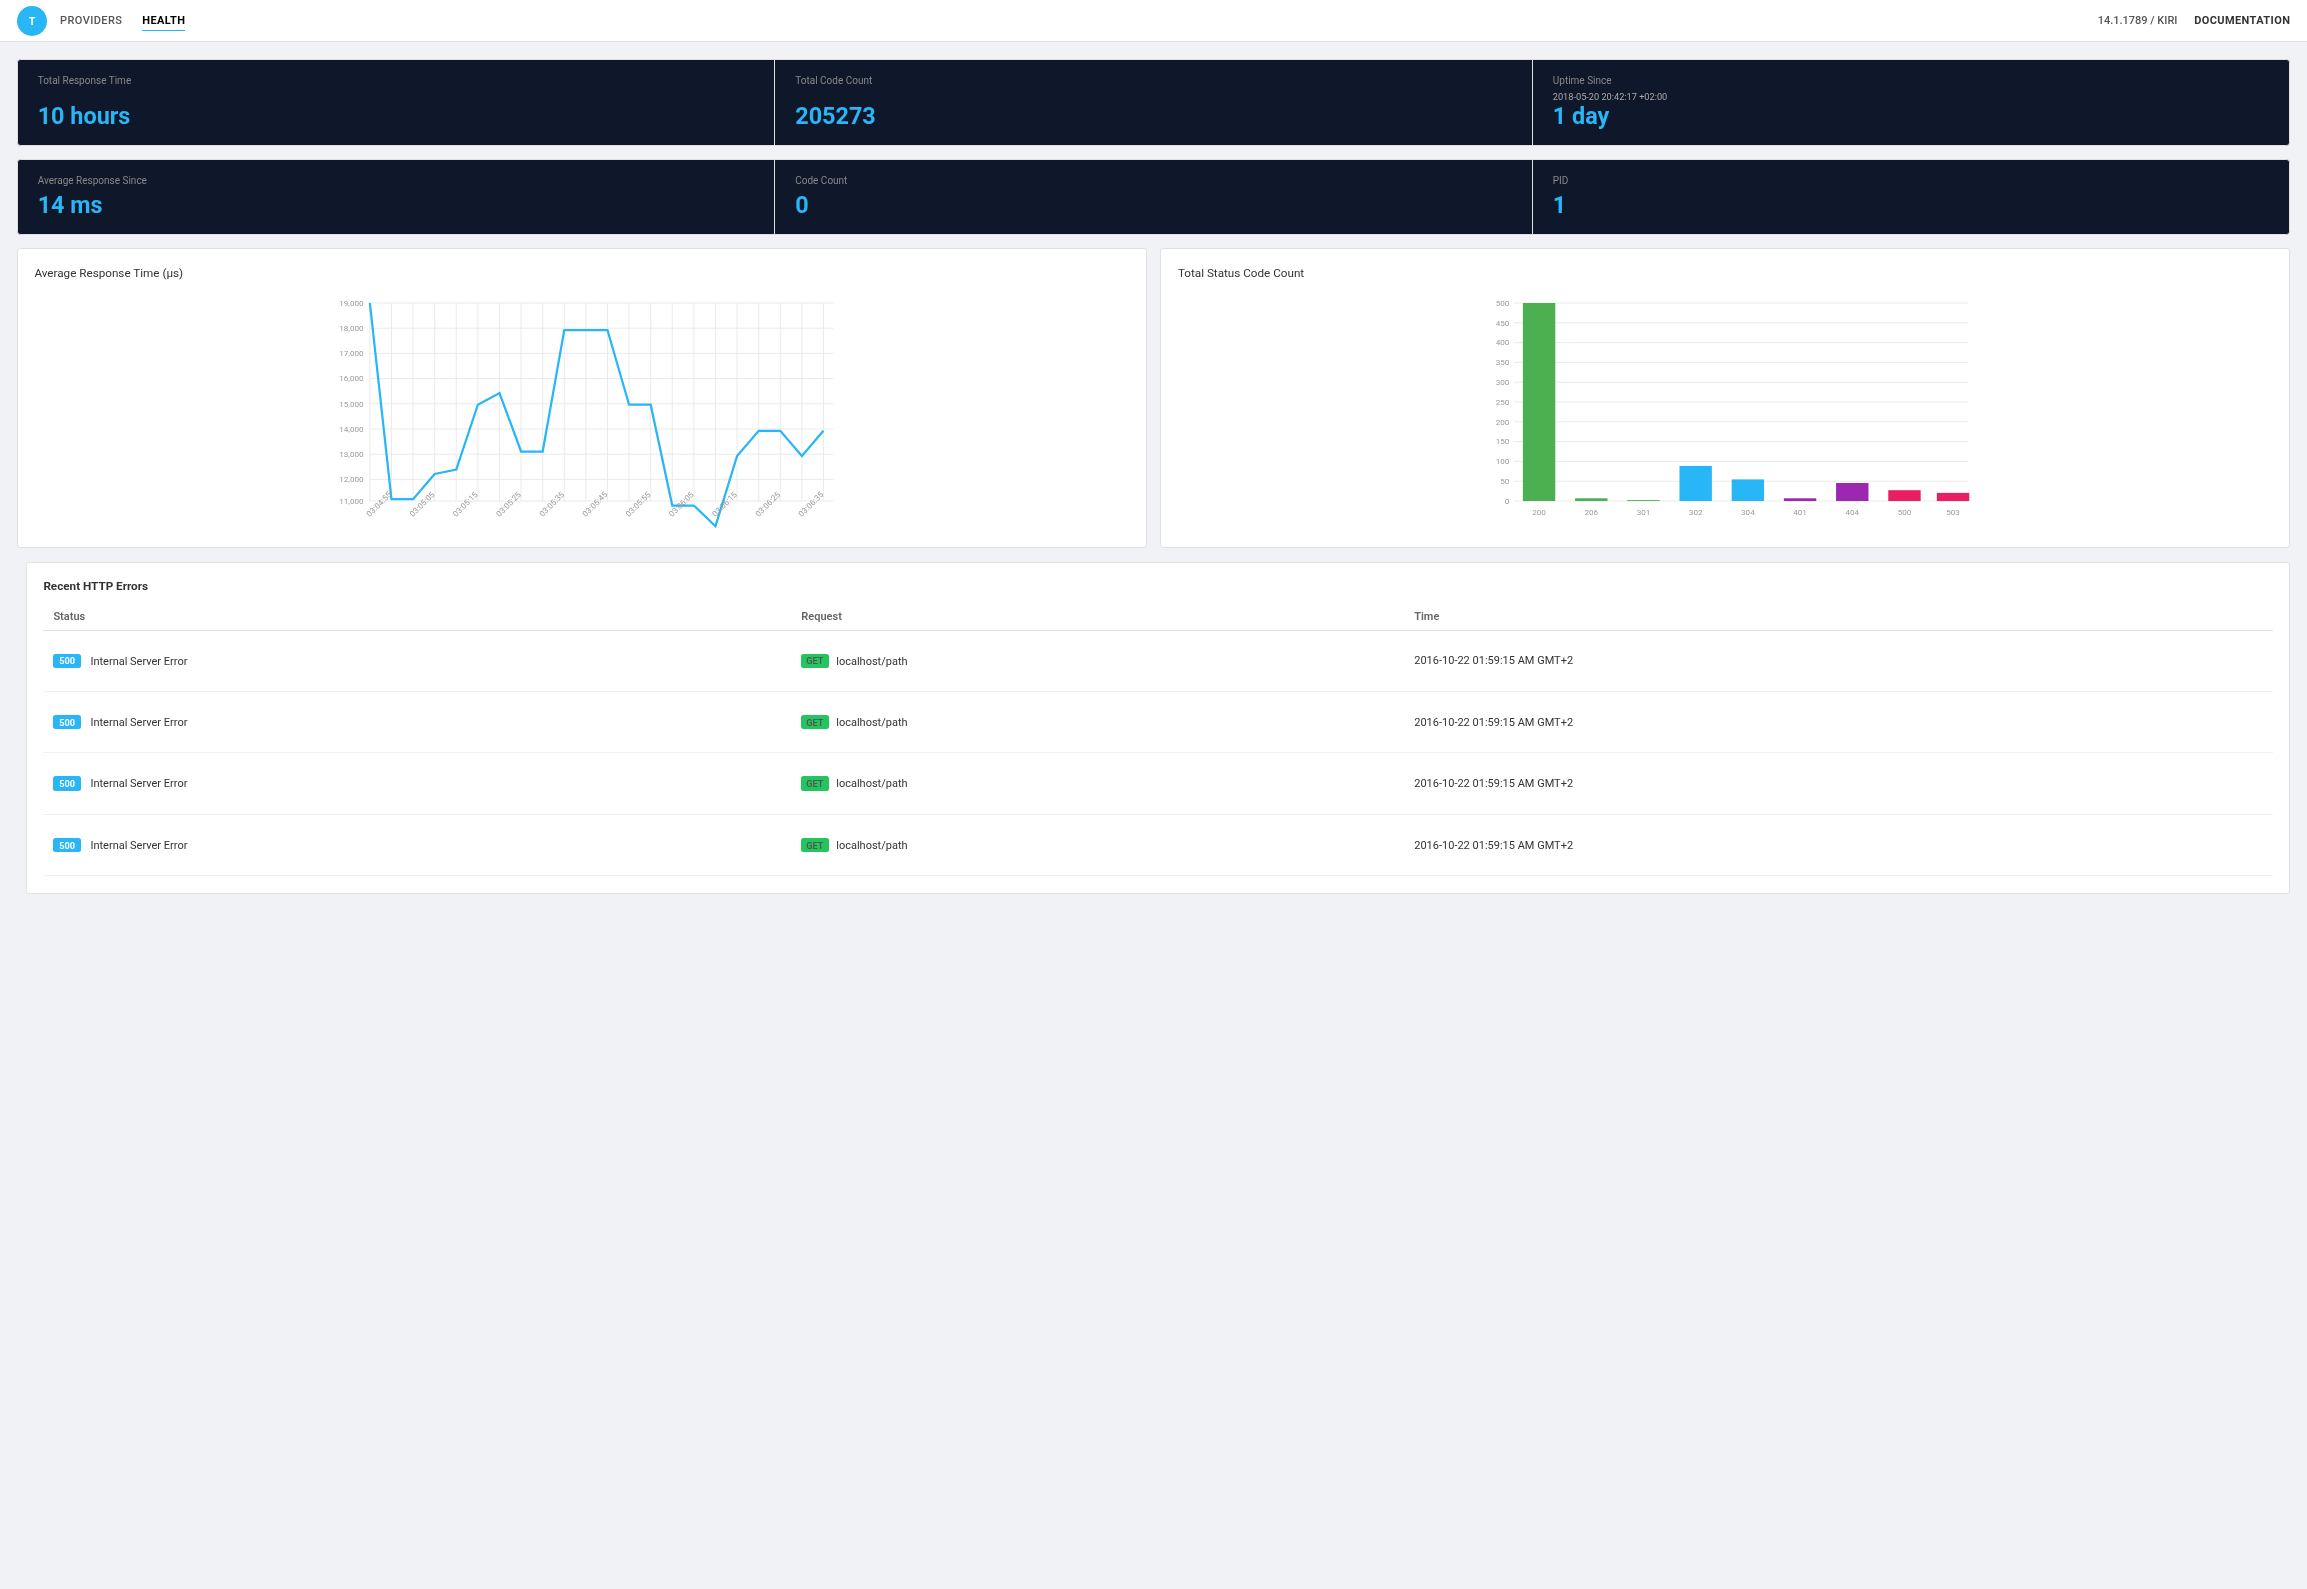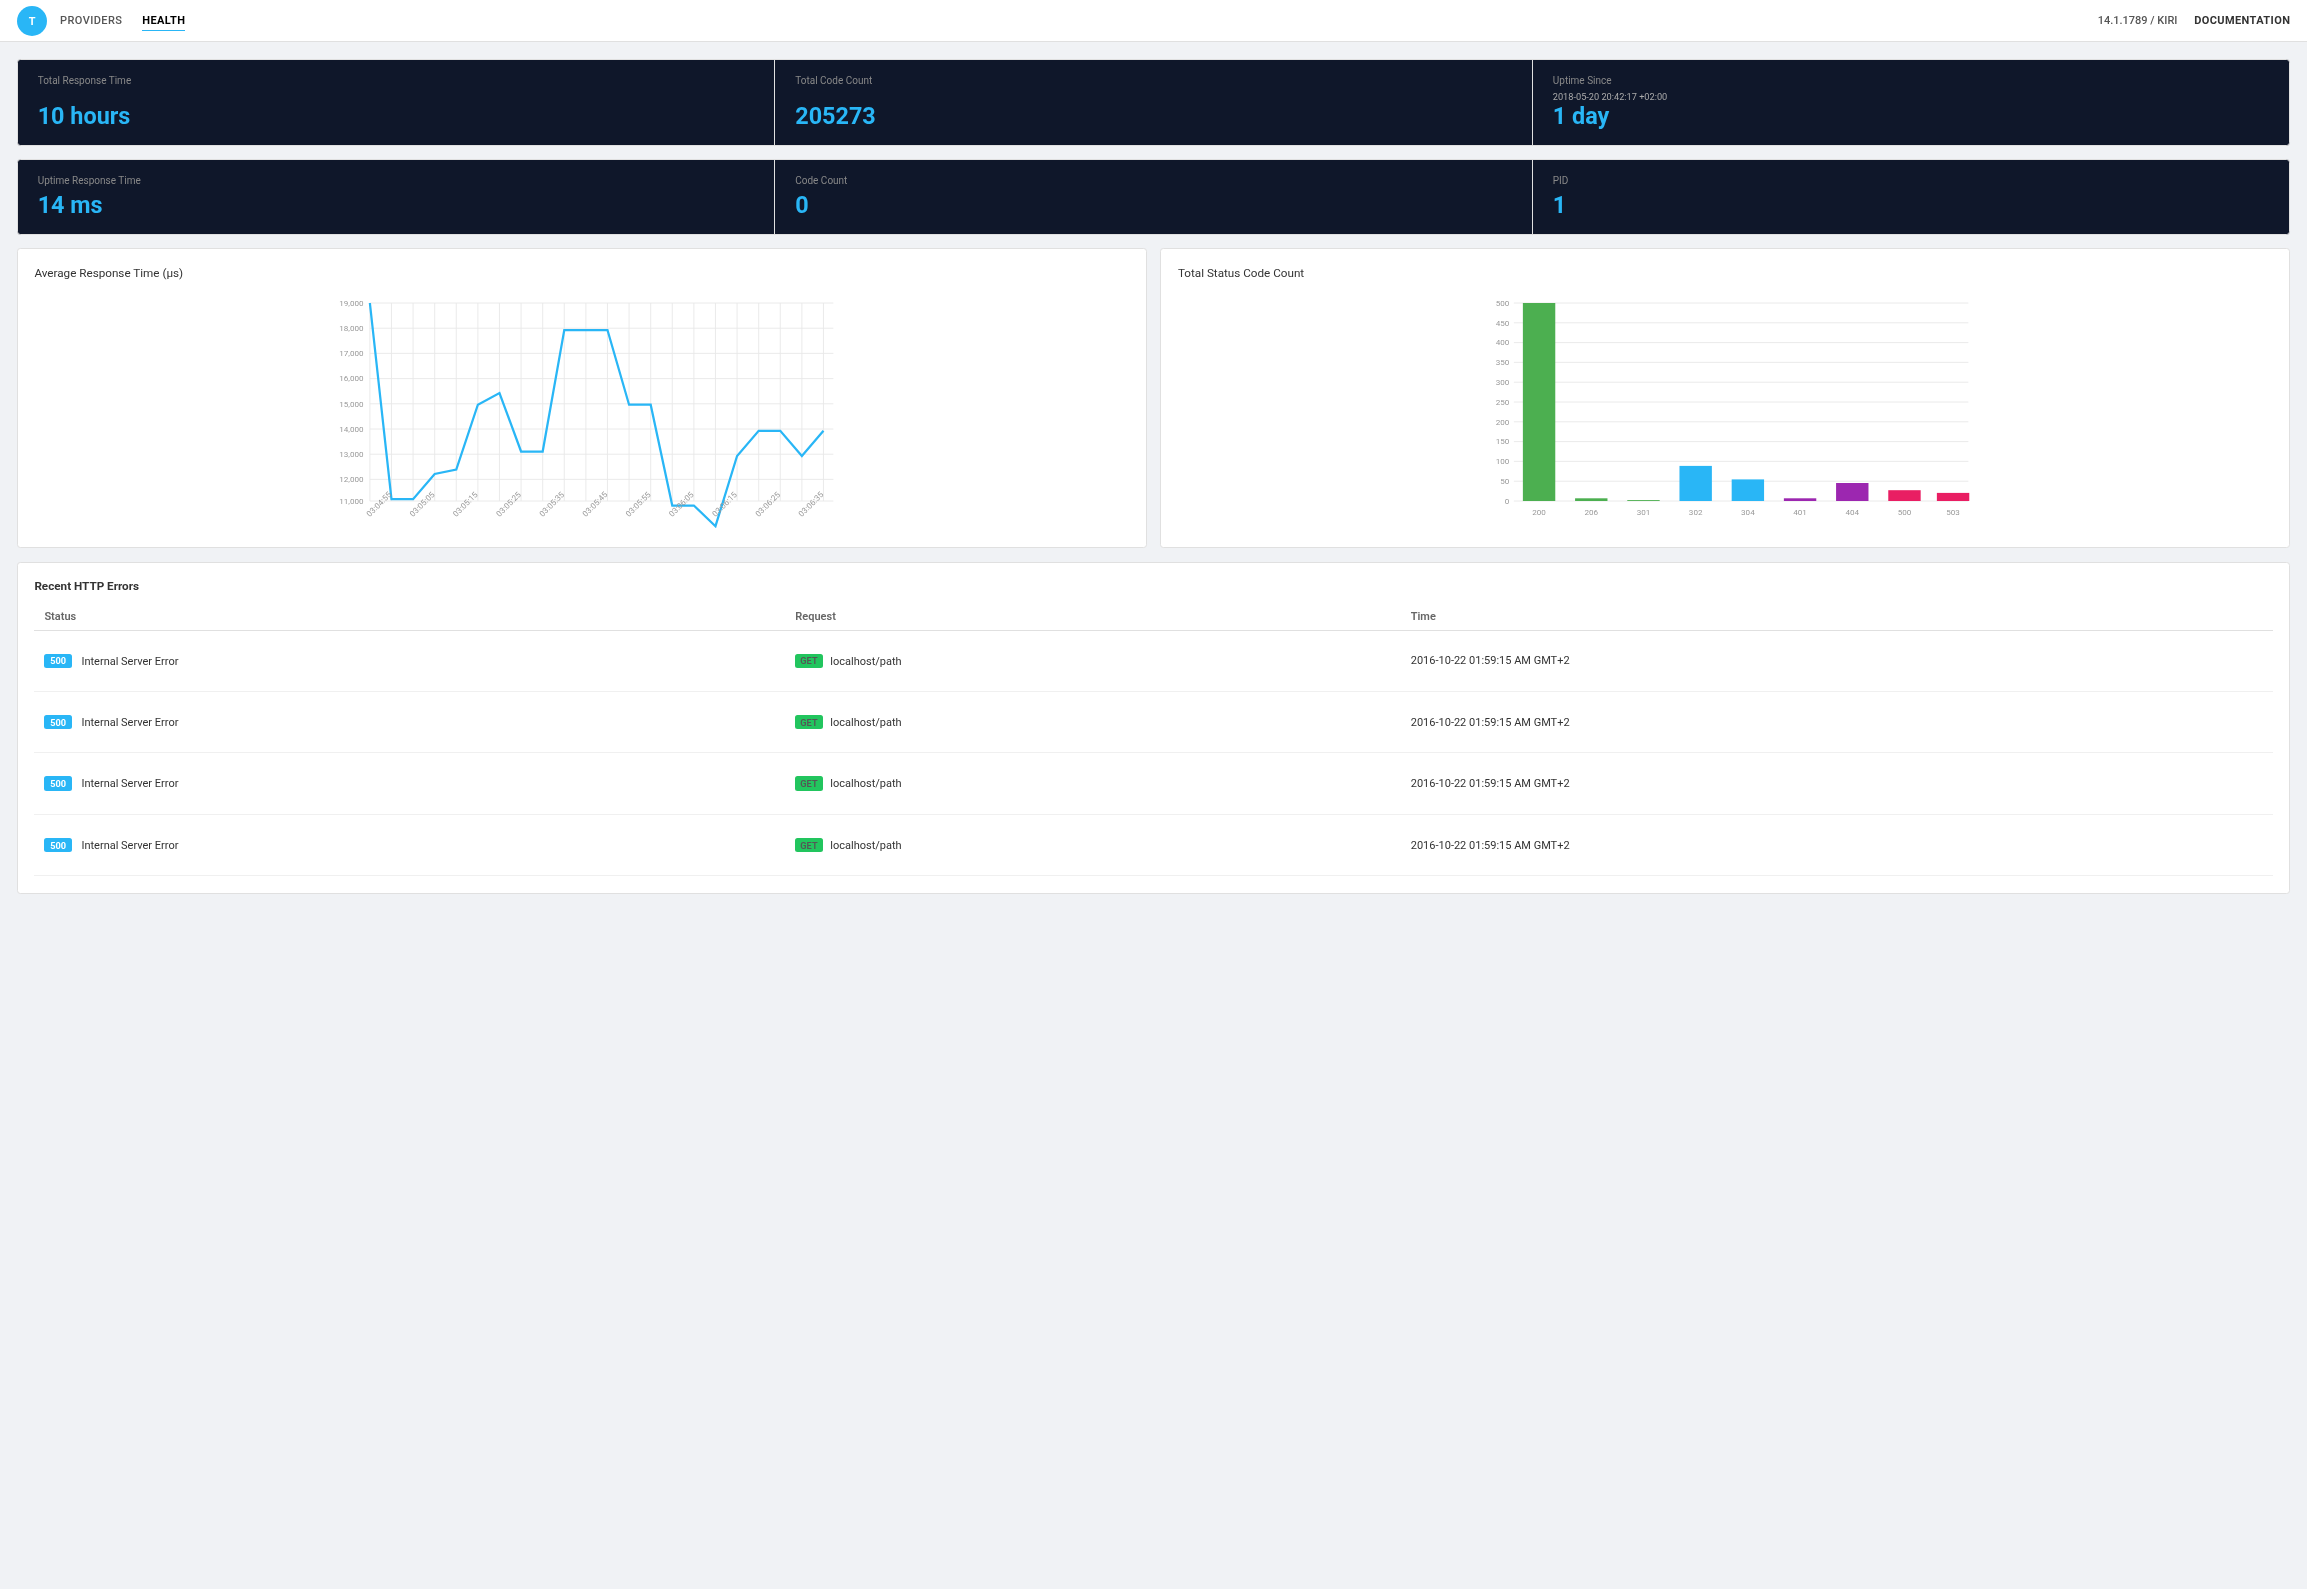--- a/index.html
+++ b/index.html
@@ -78,20 +78,21 @@
 
     
     svg.bar-chart { width: 100%; height: 234px; }
 
     
     .errors-card {
       background: #fff;
       border: 0.8px solid #e0e0e0;
       border-radius: 3.3px;
       padding: 16.7px;
+      margin-left: 9px;
     }
     .errors-title { font-size: 11.7px; font-weight: 700; color: #333; margin-bottom: 10px; }
     .errors-table { width: 100%; border-collapse: collapse; }
     .errors-table th {
       text-align: left;
       padding: 6.7px 10px;
       font-size: 11px;
       color: #666;
       font-weight: 600;
       border-bottom: 0.8px solid #e0e0e0;
@@ -160,21 +161,21 @@
       <div>
         <div class="stat-label">Uptime Since</div>
         <div class="stat-label-sub">2018-05-20 20:42:17 +02:00</div>
       </div>
       <div class="stat-value">1 day</div>
     </div>
   </div>
 
   <div class="stats-row">
     <div class="stat-cell">
-      <div class="stat-label">Uptime Response Time</div>
+      <div class="stat-label">Average Response Since</div>
       <div class="stat-value">14 ms</div>
     </div>
     <div class="stat-cell">
       <div class="stat-label">Code Count</div>
       <div class="stat-value">0</div>
     </div>
     <div class="stat-cell">
       <div class="stat-label">PID</div>
       <div class="stat-value">1</div>
     </div>

